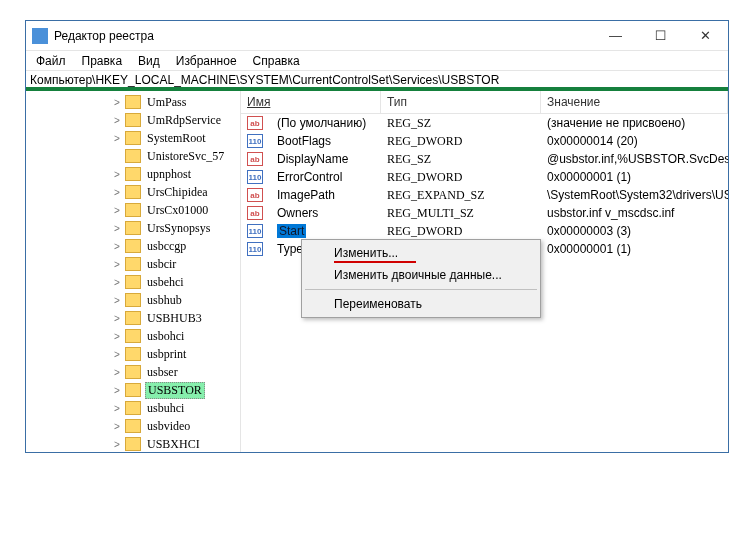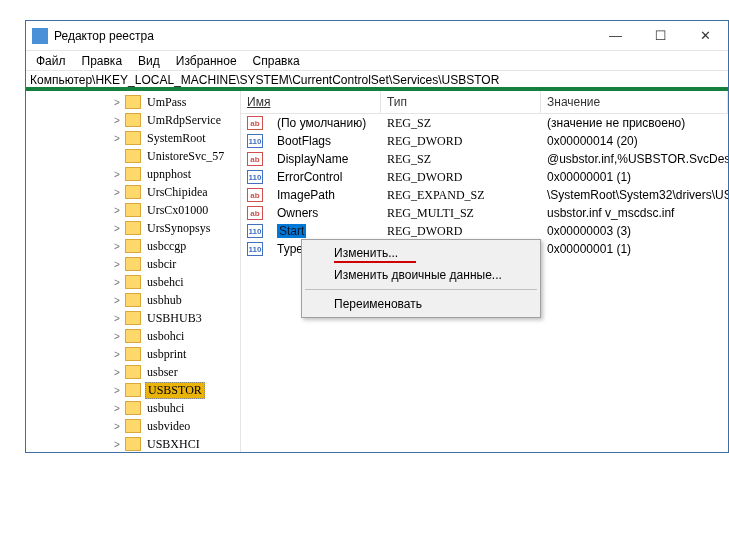--- a/index.html
+++ b/index.html
@@ -16,21 +16,21 @@
 .content { flex: 1; display: flex; min-height: 0; }
 .tree { width: 215px; border-right: 1px solid #e5e5e5; overflow-y: scroll; padding: 2px 0; position: relative; }
 .tree::-webkit-scrollbar, .listpane::-webkit-scrollbar { width: 16px; height: 16px; }
 .tree::-webkit-scrollbar-track, .listpane::-webkit-scrollbar-track { background: #f0f0f0; }
 .tree::-webkit-scrollbar-thumb, .listpane::-webkit-scrollbar-thumb { background: #cdcdcd; border: 1px solid #a0a0a0; }
 .tree-item { display: flex; align-items: center; height: 18px; padding-left: 85px; white-space: nowrap; cursor: default; }
 .tree-item.sel { background: transparent; }
 .tree-item .exp { width: 12px; display: inline-block; text-align: center; color: #777; font-size: 10px; margin-right: 2px; }
 .tree-item .fld { width: 16px; height: 14px; background: #ffd86b; border: 1px solid #d8a93a; margin-right: 4px; display: inline-block; }
 .tree-item .lbl { padding: 0 2px; font-family: Liberation Serif, serif; }
-.tree-item.sel .lbl { background: #eab308; border: 1px dotted #888; }
+.tree-item.sel .lbl { background: #86efac; border: 1px dotted #888; }
 .listpane { flex: 1; overflow: auto; position: relative; }
 .listhdr { display: flex; border-bottom: 1px solid #e5e5e5; background: #fff; position: sticky; top: 0; }
 .col { padding: 4px 6px; border-right: 1px solid #e5e5e5; font-size: 12px; color: #333; }
 .col.name { width: 140px; text-decoration: underline; }
 .col.type { width: 160px; }
 .col.val { flex: 1; }
 .row { display: flex; align-items: center; height: 18px; white-space: nowrap; cursor: default; }
 .row .c { padding: 0 6px; overflow: hidden; text-overflow: clip; }
 .row .c.name { width: 140px; display: flex; align-items: center; }
 .row .c.type { width: 160px; font-family: Liberation Serif, serif; }

